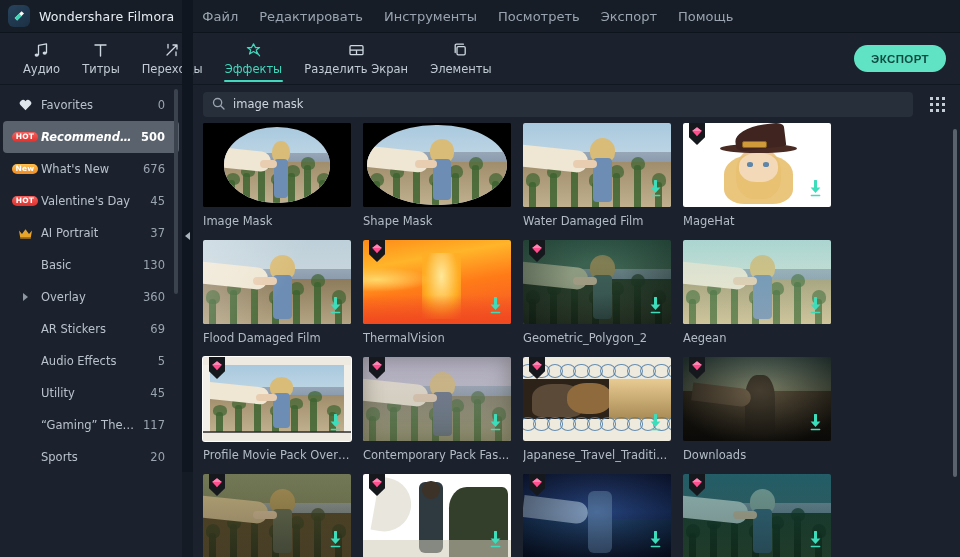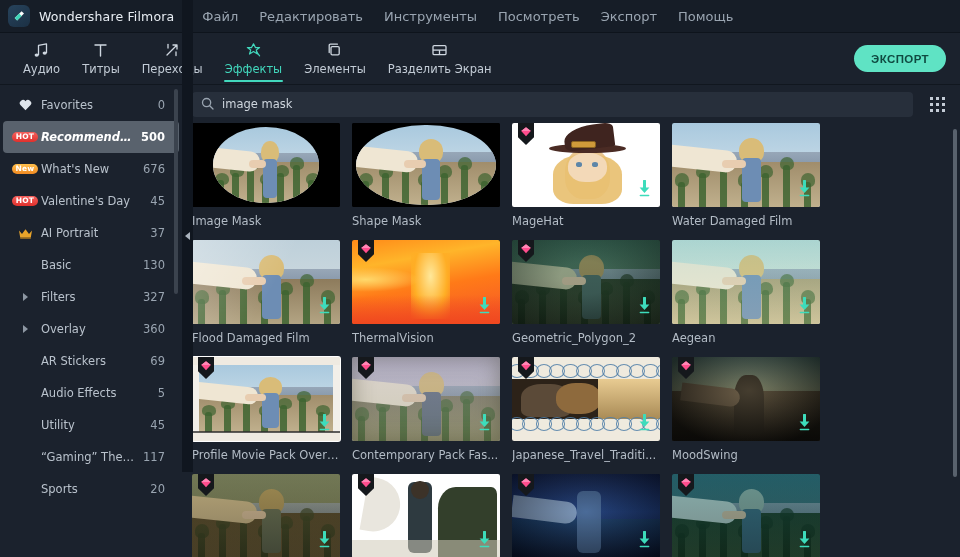--- a/index.html
+++ b/index.html
@@ -101,20 +101,21 @@
     cursor: pointer; z-index: 5;
   }
   .collapse-arrow {
     width: 0; height: 0; border-right: 5px solid #aab3bd;
     border-top: 4.5px solid transparent; border-bottom: 4.5px solid transparent;
   }
 
   
   .main {
     flex: 1; background: #1b222d; position: relative; overflow: hidden;
+    margin-left: 11px;
   }
   .searchbar-row {
     height: 38px; display: flex; align-items: center; padding: 0 10px 0 10px;
   }
   .search-box {
     flex: 1; height: 25px; background: #272f3b; border-radius: 4px;
     display: flex; align-items: center; padding: 0 9px; gap: 8px;
   }
   .search-input {
     flex: 1; background: transparent; border: none; outline: none;
@@ -228,36 +229,36 @@
           <path d="M12.4 9.6 L15.6 13.8" fill="none" stroke="#42d8bd" stroke-width="1.2" stroke-linecap="round"></path>
         </svg>
       </span>
       <span class="t-lbl">Эффекты</span>
       <span class="t-underline"></span>
     </div>
 
     <div class="tool">
       <span class="t-ico">
         <svg width="19" height="16" viewBox="0 0 19 16">
-          <rect x="6" y="4.6" width="8.2" height="8.2" rx="1.2" fill="none" stroke="#cfd7e0" stroke-width="1.3"></rect>
-          <path d="M4.2 10.6V3.4a1.2 1.2 0 0 1 1.2-1.2h7" fill="none" stroke="#cfd7e0" stroke-width="1.3" stroke-linecap="round"></path>
-        </svg>
-      </span>
-      <span class="t-lbl">Элементы</span>
-    </div>
-
-    <div class="tool">
-      <span class="t-ico">
-        <svg width="19" height="16" viewBox="0 0 19 16">
           <rect x="3" y="3.6" width="13" height="9" rx="1.2" fill="none" stroke="#cfd7e0" stroke-width="1.3"></rect>
           <path d="M3 8.1h13" fill="none" stroke="#cfd7e0" stroke-width="1.3"></path>
           <path d="M9.5 8.1v4.5" fill="none" stroke="#cfd7e0" stroke-width="1.3"></path>
         </svg>
       </span>
       <span class="t-lbl">Разделить Экран</span>
+    </div>
+
+    <div class="tool">
+      <span class="t-ico">
+        <svg width="19" height="16" viewBox="0 0 19 16">
+          <rect x="6" y="4.6" width="8.2" height="8.2" rx="1.2" fill="none" stroke="#cfd7e0" stroke-width="1.3"></rect>
+          <path d="M4.2 10.6V3.4a1.2 1.2 0 0 1 1.2-1.2h7" fill="none" stroke="#cfd7e0" stroke-width="1.3" stroke-linecap="round"></path>
+        </svg>
+      </span>
+      <span class="t-lbl">Элементы</span>
     </div>
 
     <button class="export-btn">ЭКСПОРТ</button>
   </div>
 
   <div class="body">
 
     <div class="sidebar">
       <div id="side-list">
           <div class="side-row">
@@ -297,27 +298,20 @@
                 <path d="M2.2 9.6h10.6v1H2.2z" fill="#d18e1c"></path>
               </svg>
             </span>
             <span class="s-lbl">AI Portrait</span>
             <span class="s-cnt">37</span>
           </div>
           <div class="side-row">
             <span class="lead"></span>
             <span class="s-lbl">Basic</span>
             <span class="s-cnt">130</span>
-          </div>
-          <div class="side-row">
-            <span class="lead">
-              <span class="caret"></span>
-            </span>
-            <span class="s-lbl">Filters</span>
-            <span class="s-cnt">327</span>
           </div>
           <div class="side-row">
             <span class="lead">
               <span class="caret"></span>
             </span>
             <span class="s-lbl">Overlay</span>
             <span class="s-cnt">360</span>
           </div>
           <div class="side-row">
             <span class="lead"></span>
@@ -439,46 +433,20 @@
                     <div style="position:absolute;left:-2%;top:30%;width:46%;height:26%;background:#efe6d3;border-radius:0 40px 40px 0;transform:rotate(6deg)"></div>
                     <div style="position:absolute;left:34%;top:44%;width:16%;height:10%;background:#e8cdb0;border-radius:6px"></div>
                   </div>
                 </div>
               </div>
               <div class="tile-label">Shape Mask</div>
             </div>
             <div class="tile">
               <div class="thumb">
                 <div class="art">
-                  <div style="position:absolute;inset:0;background:#ffffff"></div>
-                  <div style="position:absolute;left:36%;top:30%;width:30%;height:60%;background:#e9c58f;border-radius:46% 46% 40% 40%"></div>
-                  <div style="position:absolute;left:28%;top:38%;width:46%;height:58%;background:#e8c071;border-radius:40% 40% 30% 30%;opacity:.92"></div>
-                  <div style="position:absolute;left:38%;top:36%;width:26%;height:34%;background:#f3d9b8;border-radius:46%"></div>
-                  <div style="position:absolute;left:43%;top:47%;width:4%;height:5%;background:#5d86a8;border-radius:50%"></div>
-                  <div style="position:absolute;left:54%;top:47%;width:4%;height:5%;background:#5d86a8;border-radius:50%"></div>
-                  <div style="position:absolute;left:25%;top:25%;width:52%;height:11%;background:#4a2b24;border-radius:50%"></div>
-                  <div style="position:absolute;left:35%;top:2%;width:34%;height:28%;background:#3f241f;border-radius:60% 20% 6% 20%;transform:rotate(-7deg)"></div>
-                  <div style="position:absolute;left:40%;top:22%;width:17%;height:8%;background:#cf9a3a;border:1px solid #8a6320;border-radius:2px"></div>
-                </div>
-                <span class="gem"><svg width="18" height="23" viewBox="0 0 18 23">
-                    <path d="M1 0h16v14.2L9 22 1 14.2Z" fill="#15181c"></path>
-                    <path d="M9 4.2 13.8 8 9 13.2 4.2 8Z" fill="#ff4d8d"></path>
-                    <path d="M9 4.2 13.8 8H4.2Z" fill="#ff86b4"></path>
-                  </svg></span>
-                <span class="dl"><svg width="15" height="17" viewBox="0 0 15 17">
-                    <path d="M7.5 1v8.2" stroke="#3ddcbb" stroke-width="3" stroke-linecap="round"></path>
-                    <path d="M2.6 7.6 7.5 13 12.4 7.6Z" fill="#3ddcbb"></path>
-                    <path d="M3.4 15.6h8.2" stroke="#3ddcbb" stroke-width="1.5" stroke-linecap="round"></path>
-                  </svg></span>
-              </div>
-              <div class="tile-label">MageHat</div>
-            </div>
-            <div class="tile">
-              <div class="thumb">
-                <div class="art">
                   <div style="position:absolute;inset:0;background:linear-gradient(180deg,#a9c9de 0%,#c9dce8 60%,#d5e2ea 100%)"></div>
                   <div style="position:absolute;left:0;right:0;top:34%;height:12%;background:linear-gradient(180deg,#93a2b3,#8595a8);opacity:.9"></div>
                   <div style="position:absolute;left:0;right:0;bottom:0;height:54%;background:linear-gradient(180deg,#a08d6b,#c0b08d)"></div>
                   <div style="position:absolute;left:4%;bottom:0;width:7px;height:30%;background:#3d6430;opacity:.85;border-radius:3px 3px 0 0"></div>
                   <div style="position:absolute;left:2%;bottom:24%;width:14px;height:16%;background:#3d6430;opacity:.7;border-radius:50% 50% 40% 40%"></div>
                   <div style="position:absolute;left:18.2%;bottom:0;width:7px;height:40%;background:#3d6430;opacity:.85;border-radius:3px 3px 0 0"></div>
                   <div style="position:absolute;left:16.2%;bottom:34%;width:14px;height:16%;background:#3d6430;opacity:.7;border-radius:50% 50% 40% 40%"></div>
                   <div style="position:absolute;left:32.4%;bottom:0;width:7px;height:50%;background:#3d6430;opacity:.85;border-radius:3px 3px 0 0"></div>
                   <div style="position:absolute;left:30.4%;bottom:44%;width:14px;height:16%;background:#3d6430;opacity:.7;border-radius:50% 50% 40% 40%"></div>
                   <div style="position:absolute;left:46.599999999999994%;bottom:0;width:7px;height:30%;background:#3d6430;opacity:.85;border-radius:3px 3px 0 0"></div>
@@ -494,20 +462,46 @@
                   <div style="position:absolute;left:-2%;top:30%;width:46%;height:26%;background:#efe6d3;border-radius:0 40px 40px 0;transform:rotate(6deg)"></div>
                   <div style="position:absolute;left:34%;top:44%;width:16%;height:10%;background:#e8cdb0;border-radius:6px"></div>
                 </div>
                 <span class="dl"><svg width="15" height="17" viewBox="0 0 15 17">
                     <path d="M7.5 1v8.2" stroke="#3ddcbb" stroke-width="3" stroke-linecap="round"></path>
                     <path d="M2.6 7.6 7.5 13 12.4 7.6Z" fill="#3ddcbb"></path>
                     <path d="M3.4 15.6h8.2" stroke="#3ddcbb" stroke-width="1.5" stroke-linecap="round"></path>
                   </svg></span>
               </div>
               <div class="tile-label">Water Damaged Film</div>
+            </div>
+            <div class="tile">
+              <div class="thumb">
+                <div class="art">
+                  <div style="position:absolute;inset:0;background:#ffffff"></div>
+                  <div style="position:absolute;left:36%;top:30%;width:30%;height:60%;background:#e9c58f;border-radius:46% 46% 40% 40%"></div>
+                  <div style="position:absolute;left:28%;top:38%;width:46%;height:58%;background:#e8c071;border-radius:40% 40% 30% 30%;opacity:.92"></div>
+                  <div style="position:absolute;left:38%;top:36%;width:26%;height:34%;background:#f3d9b8;border-radius:46%"></div>
+                  <div style="position:absolute;left:43%;top:47%;width:4%;height:5%;background:#5d86a8;border-radius:50%"></div>
+                  <div style="position:absolute;left:54%;top:47%;width:4%;height:5%;background:#5d86a8;border-radius:50%"></div>
+                  <div style="position:absolute;left:25%;top:25%;width:52%;height:11%;background:#4a2b24;border-radius:50%"></div>
+                  <div style="position:absolute;left:35%;top:2%;width:34%;height:28%;background:#3f241f;border-radius:60% 20% 6% 20%;transform:rotate(-7deg)"></div>
+                  <div style="position:absolute;left:40%;top:22%;width:17%;height:8%;background:#cf9a3a;border:1px solid #8a6320;border-radius:2px"></div>
+                </div>
+                <span class="gem"><svg width="18" height="23" viewBox="0 0 18 23">
+                    <path d="M1 0h16v14.2L9 22 1 14.2Z" fill="#15181c"></path>
+                    <path d="M9 4.2 13.8 8 9 13.2 4.2 8Z" fill="#ff4d8d"></path>
+                    <path d="M9 4.2 13.8 8H4.2Z" fill="#ff86b4"></path>
+                  </svg></span>
+                <span class="dl"><svg width="15" height="17" viewBox="0 0 15 17">
+                    <path d="M7.5 1v8.2" stroke="#3ddcbb" stroke-width="3" stroke-linecap="round"></path>
+                    <path d="M2.6 7.6 7.5 13 12.4 7.6Z" fill="#3ddcbb"></path>
+                    <path d="M3.4 15.6h8.2" stroke="#3ddcbb" stroke-width="1.5" stroke-linecap="round"></path>
+                  </svg></span>
+              </div>
+              <div class="tile-label">MageHat</div>
             </div>
             <div class="tile">
               <div class="thumb">
                 <div class="art">
                   <div style="position:absolute;inset:0;background:linear-gradient(180deg,#bed0da,#d6dfe2)"></div>
                   <div style="position:absolute;left:0;right:0;top:34%;height:12%;background:linear-gradient(180deg,#93a2b3,#8595a8);opacity:.9"></div>
                   <div style="position:absolute;left:0;right:0;bottom:0;height:54%;background:linear-gradient(180deg,#8d7b5c,#b3a483)"></div>
                   <div style="position:absolute;left:4%;bottom:0;width:7px;height:30%;background:#3d6430;opacity:.85;border-radius:3px 3px 0 0"></div>
                   <div style="position:absolute;left:2%;bottom:24%;width:14px;height:16%;background:#3d6430;opacity:.7;border-radius:50% 50% 40% 40%"></div>
                   <div style="position:absolute;left:18.2%;bottom:0;width:7px;height:40%;background:#3d6430;opacity:.85;border-radius:3px 3px 0 0"></div>
@@ -783,21 +777,21 @@
                     <path d="M1 0h16v14.2L9 22 1 14.2Z" fill="#15181c"></path>
                     <path d="M9 4.2 13.8 8 9 13.2 4.2 8Z" fill="#ff4d8d"></path>
                     <path d="M9 4.2 13.8 8H4.2Z" fill="#ff86b4"></path>
                   </svg></span>
                 <span class="dl"><svg width="15" height="17" viewBox="0 0 15 17">
                     <path d="M7.5 1v8.2" stroke="#3ddcbb" stroke-width="3" stroke-linecap="round"></path>
                     <path d="M2.6 7.6 7.5 13 12.4 7.6Z" fill="#3ddcbb"></path>
                     <path d="M3.4 15.6h8.2" stroke="#3ddcbb" stroke-width="1.5" stroke-linecap="round"></path>
                   </svg></span>
               </div>
-              <div class="tile-label">MoodSwing</div>
+              <div class="tile-label">Downloads</div>
             </div>
             <div class="tile">
               <div class="thumb">
                 <div class="art">
                   <div style="position:absolute;inset:0;overflow:hidden">
                     <div style="position:absolute;inset:0;background:linear-gradient(180deg,#6e7d63,#8e9466)"></div>
                     <div style="position:absolute;left:0;right:0;top:34%;height:12%;background:linear-gradient(180deg,#93a2b3,#8595a8);opacity:.9"></div>
                     <div style="position:absolute;left:0;right:0;bottom:0;height:54%;background:linear-gradient(180deg,#4a3f28,#6a5c3a)"></div>
                     <div style="position:absolute;left:4%;bottom:0;width:7px;height:30%;background:#2b3a20;opacity:.85;border-radius:3px 3px 0 0"></div>
                     <div style="position:absolute;left:2%;bottom:24%;width:14px;height:16%;background:#2b3a20;opacity:.7;border-radius:50% 50% 40% 40%"></div>

